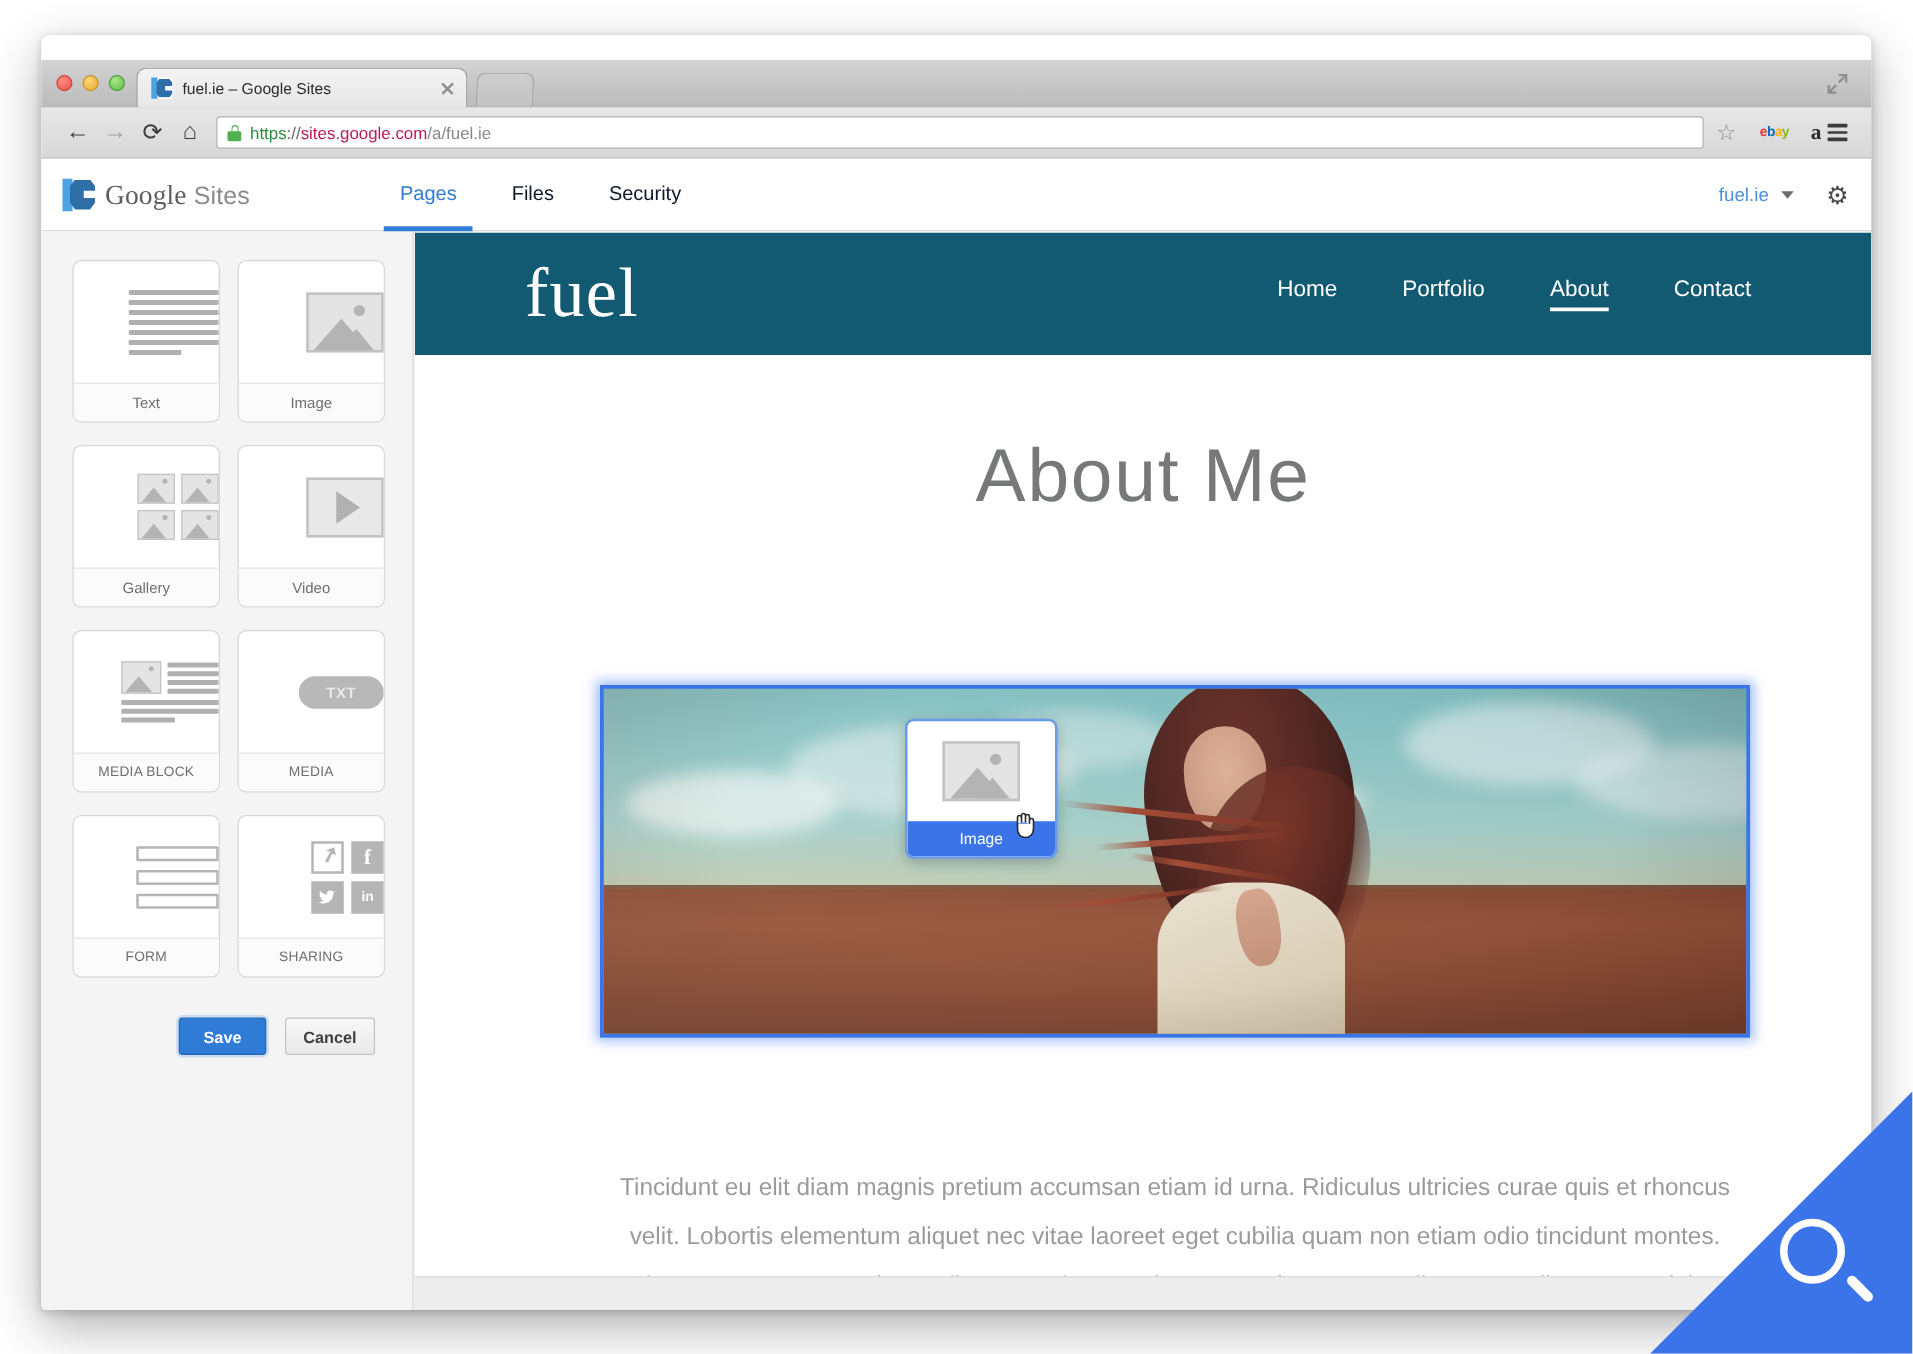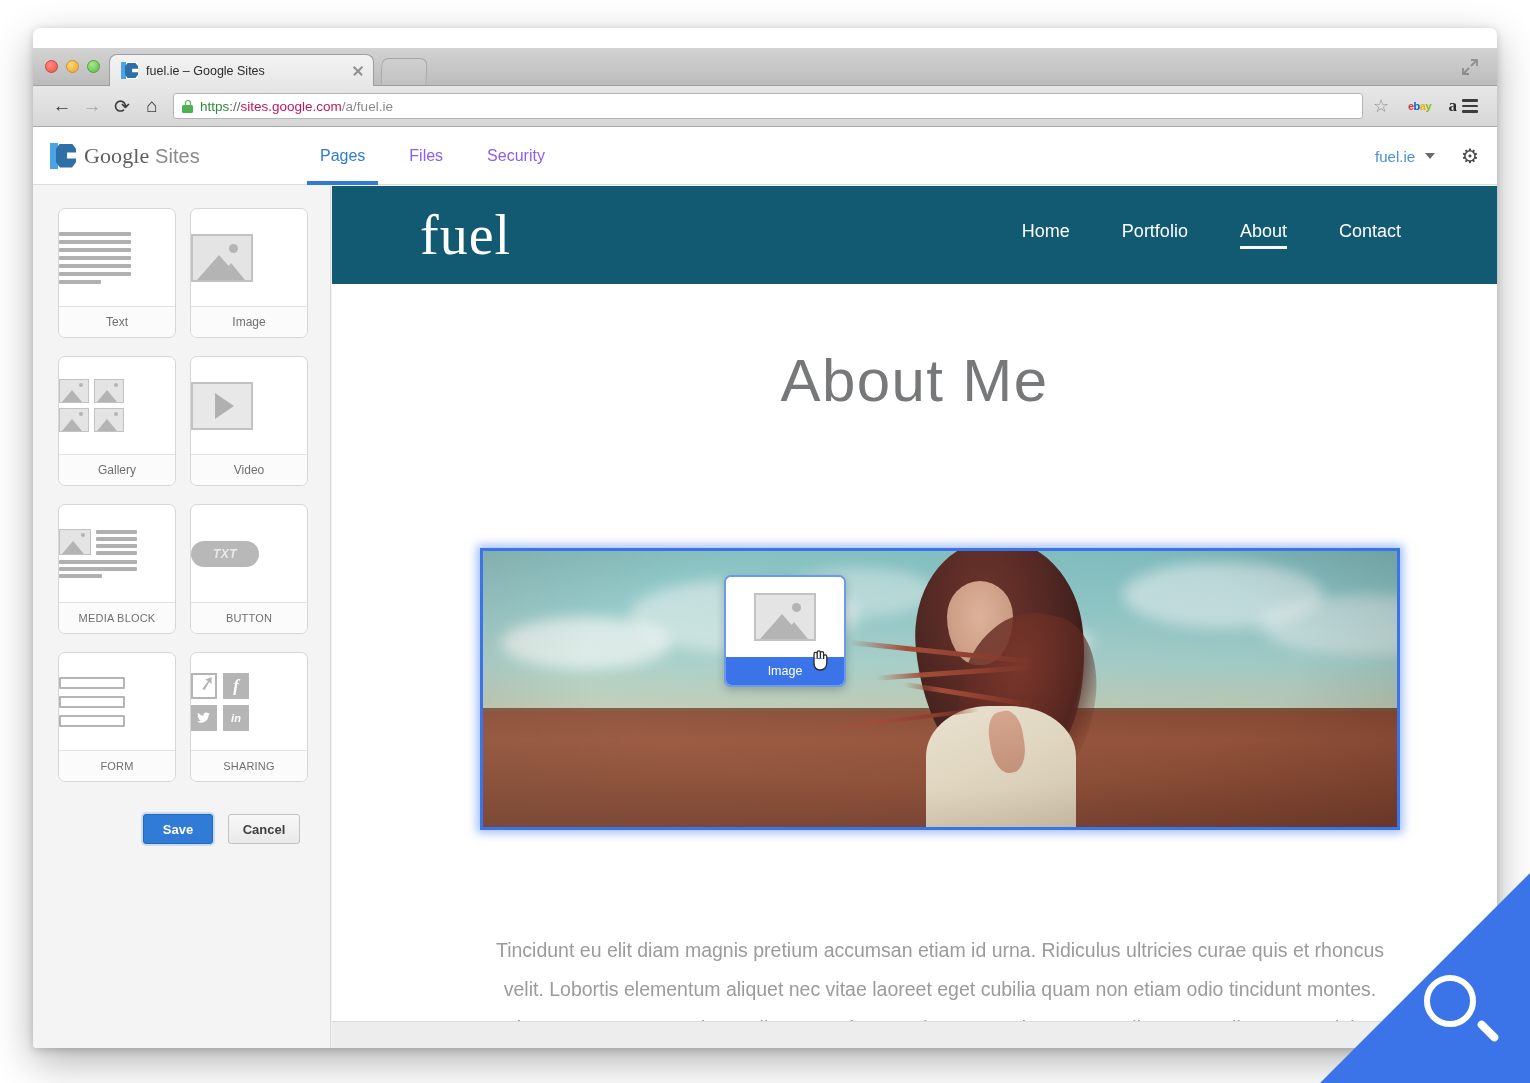--- a/index.html
+++ b/index.html
@@ -164,21 +164,21 @@
   .gs-wordmark { font-family: "Liberation Serif", serif; font-size: 22px; color: #5e5e5e; letter-spacing: .1px; }
   .gs-wordmark .light { font-family: "Liberation Sans", sans-serif; font-size: 20px; color: #8a8a8a; }
 
   #sites-tabs { display: flex; align-items: flex-end; height: 58px; margin-left: 107px; }
   .sites-tab {
     position: relative;
     height: 58px;
     display: flex; align-items: center;
     padding: 0 13px;
     margin-right: 18px;
-    font-size: 16px; color: #8b5cf6;
+    font-size: 16px; color: #0f172a;
   }
   .sites-tab.active { color: #2f7bd6; }
   .sites-tab.active::after {
     content: ""; position: absolute;
     left: 0; right: 0; bottom: 0; height: 4px;
     background: #2f7bd6;
   }
   #sites-account {
     position: absolute; right: 18px; top: 0;
     height: 58px; display: flex; align-items: center; gap: 10px;
@@ -209,21 +209,21 @@
   .widget-tile {
     width: 118px; height: 130px;
     background: #ffffff;
     border: 1px solid #d6d6d6;
     border-radius: 7px;
     display: flex; flex-direction: column;
     overflow: hidden;
   }
   .wt-art {
     flex: 1 1 auto;
-    display: flex; align-items: center; justify-content: flex-start; font-style: italic;
+    display: flex; align-items: center; justify-content: flex-end;
   }
   .wt-label {
     height: 31px; flex: 0 0 31px;
     border-top: 1px solid #e3e3e3;
     background: #fbfbfb;
     display: flex; align-items: center; justify-content: center;
     font-size: 12px; color: #6f6f6f;
   }
   .wt-label.caps { font-size: 11px; letter-spacing: .2px; }
 
@@ -672,21 +672,21 @@
                 </span>
             </span>
           </div>
           <div class="wt-label caps">MEDIA BLOCK</div>
         </div>
 
         <div class="widget-tile">
           <div class="wt-art">
             <span class="art-button">TXT</span>
           </div>
-          <div class="wt-label caps">BUTTON</div>
+          <div class="wt-label caps">MEDIA</div>
         </div>
 
         <div class="widget-tile">
           <div class="wt-art">
             <span class="art-form">
                 <i></i>
                 <i></i>
                 <i></i>
               </span>
           </div>

